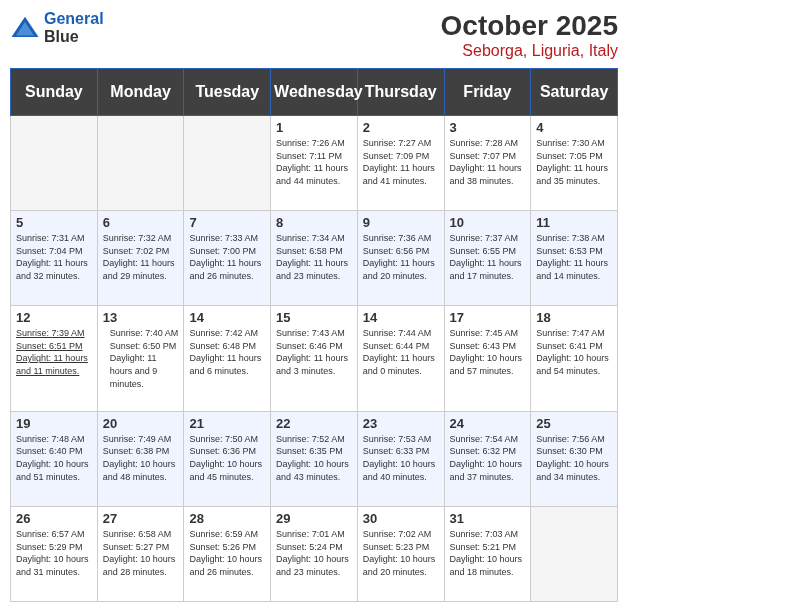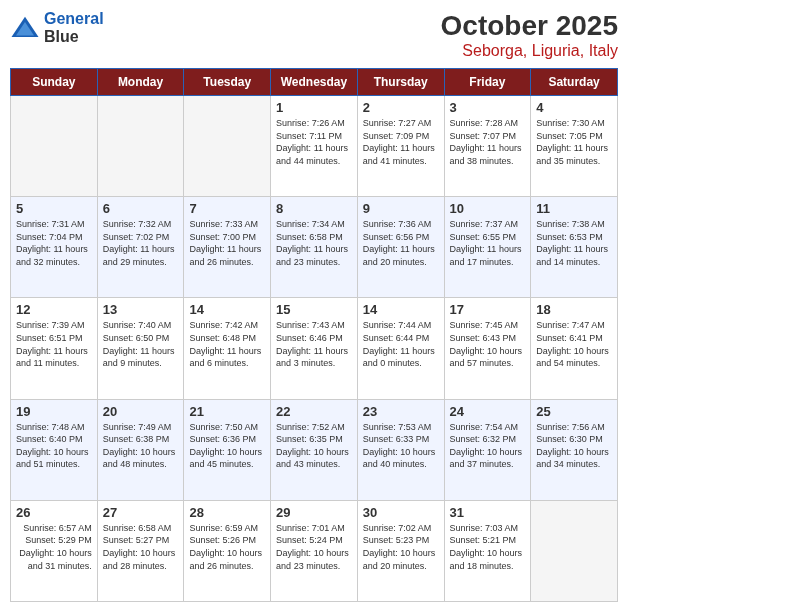--- a/index.html
+++ b/index.html
@@ -53,26 +53,26 @@
       font-size: 16px;
       color: #b91c1c;
     }
     .calendar-table {
       width: 100%;
       border-collapse: collapse;
       flex: 1;
       table-layout: fixed;
     }
     .calendar-table th {
-      background-color: #7f1d1d;
+      background-color: #404040;
       color: #fff;
-      font-size: 12px;
+      font-size: 16px;
       font-weight: bold;
       text-align: center;
-      padding: 6px 3px;
+      padding: 14px 3px;
       border: 1px solid #2962b8;
     }
     .calendar-table td {
       vertical-align: top;
       border: 1px solid #ccc;
       padding: 4px 5px;
       font-size: 9.5px;
       color: #333;
       width: 14.28%;
       height: 80px;
@@ -198,27 +198,27 @@
           <td>
             <div class="day-number">11</div>
             <div class="day-info" style="white-space: pre-line;">Sunrise: 7:38 AM
 Sunset: 6:53 PM
 Daylight: 11 hours and 14 minutes.</div>
           </td>
         </tr>
         <tr>
           <td>
             <div class="day-number">12</div>
-            <div class="day-info" style="white-space: pre-line;">Sunrise: 7:39 AM
+            <div class="day-info" style="white-space: pre-line; text-decoration: underline;">Sunrise: 7:39 AM
 Sunset: 6:51 PM
 Daylight: 11 hours and 11 minutes.</div>
           </td>
           <td>
             <div class="day-number">13</div>
-            <div class="day-info" style="white-space: pre-line;">Sunrise: 7:40 AM
+            <div class="day-info" style="white-space: pre-line; margin-left: 7px;">Sunrise: 7:40 AM
 Sunset: 6:50 PM
 Daylight: 11 hours and 9 minutes.</div>
           </td>
           <td>
             <div class="day-number">14</div>
             <div class="day-info" style="white-space: pre-line;">Sunrise: 7:42 AM
 Sunset: 6:48 PM
 Daylight: 11 hours and 6 minutes.</div>
           </td>
           <td>
@@ -286,21 +286,21 @@
           <td>
             <div class="day-number">25</div>
             <div class="day-info" style="white-space: pre-line;">Sunrise: 7:56 AM
 Sunset: 6:30 PM
 Daylight: 10 hours and 34 minutes.</div>
           </td>
         </tr>
         <tr>
           <td>
             <div class="day-number">26</div>
-            <div class="day-info" style="white-space: pre-line; text-align: right;">Sunrise: 6:57 AM
+            <div class="day-info" style="white-space: pre-line;">Sunrise: 6:57 AM
 Sunset: 5:29 PM
 Daylight: 10 hours and 31 minutes.</div>
           </td>
           <td>
             <div class="day-number">27</div>
             <div class="day-info" style="white-space: pre-line;">Sunrise: 6:58 AM
 Sunset: 5:27 PM
 Daylight: 10 hours and 28 minutes.</div>
           </td>
           <td>

